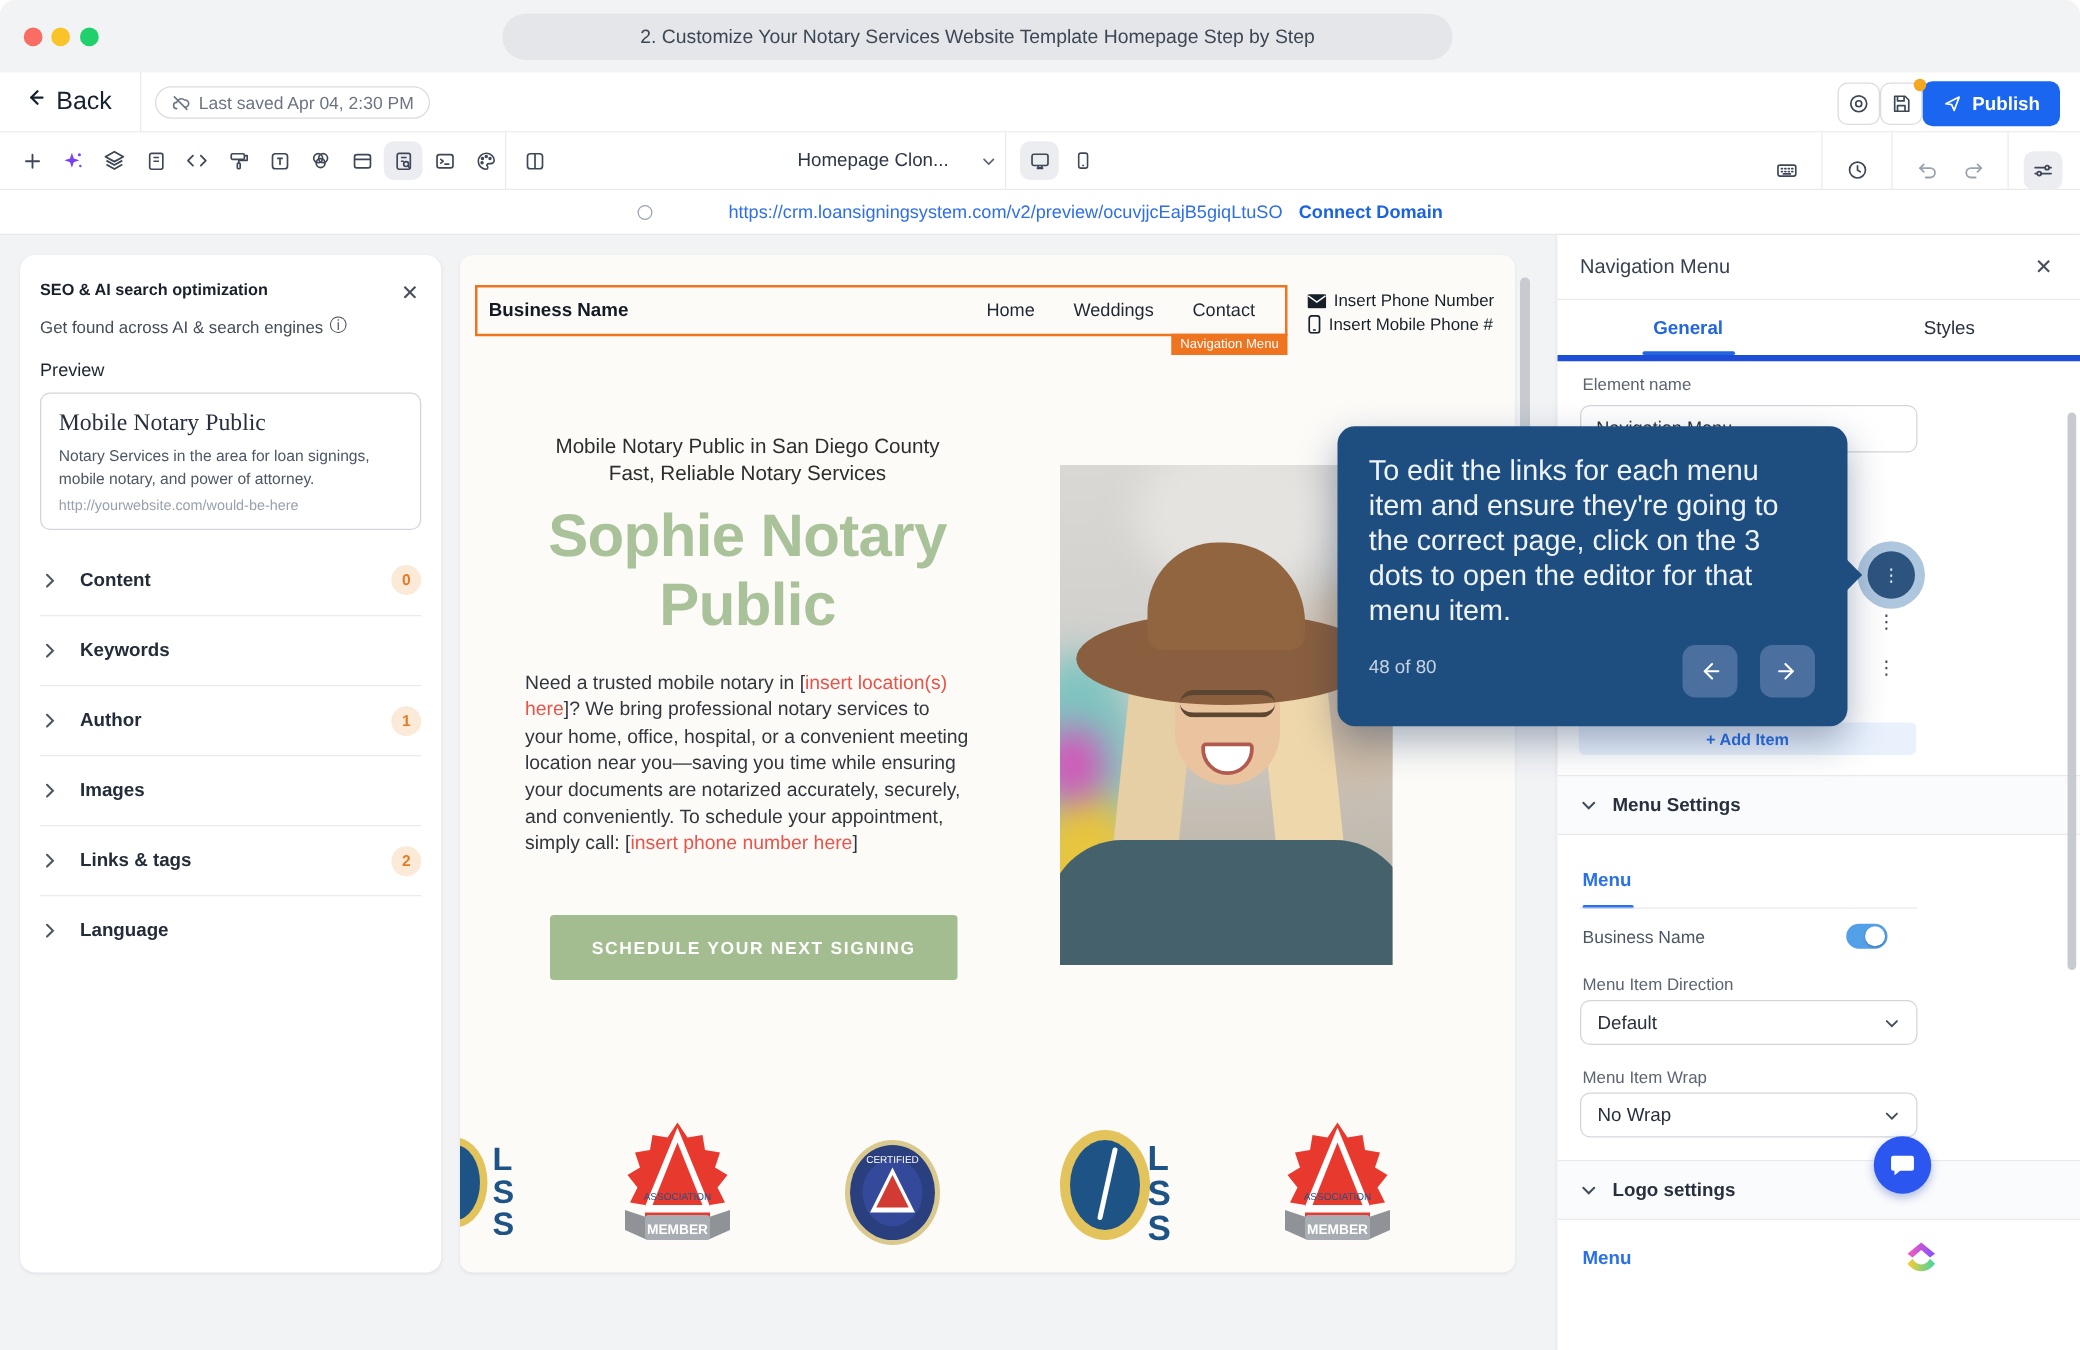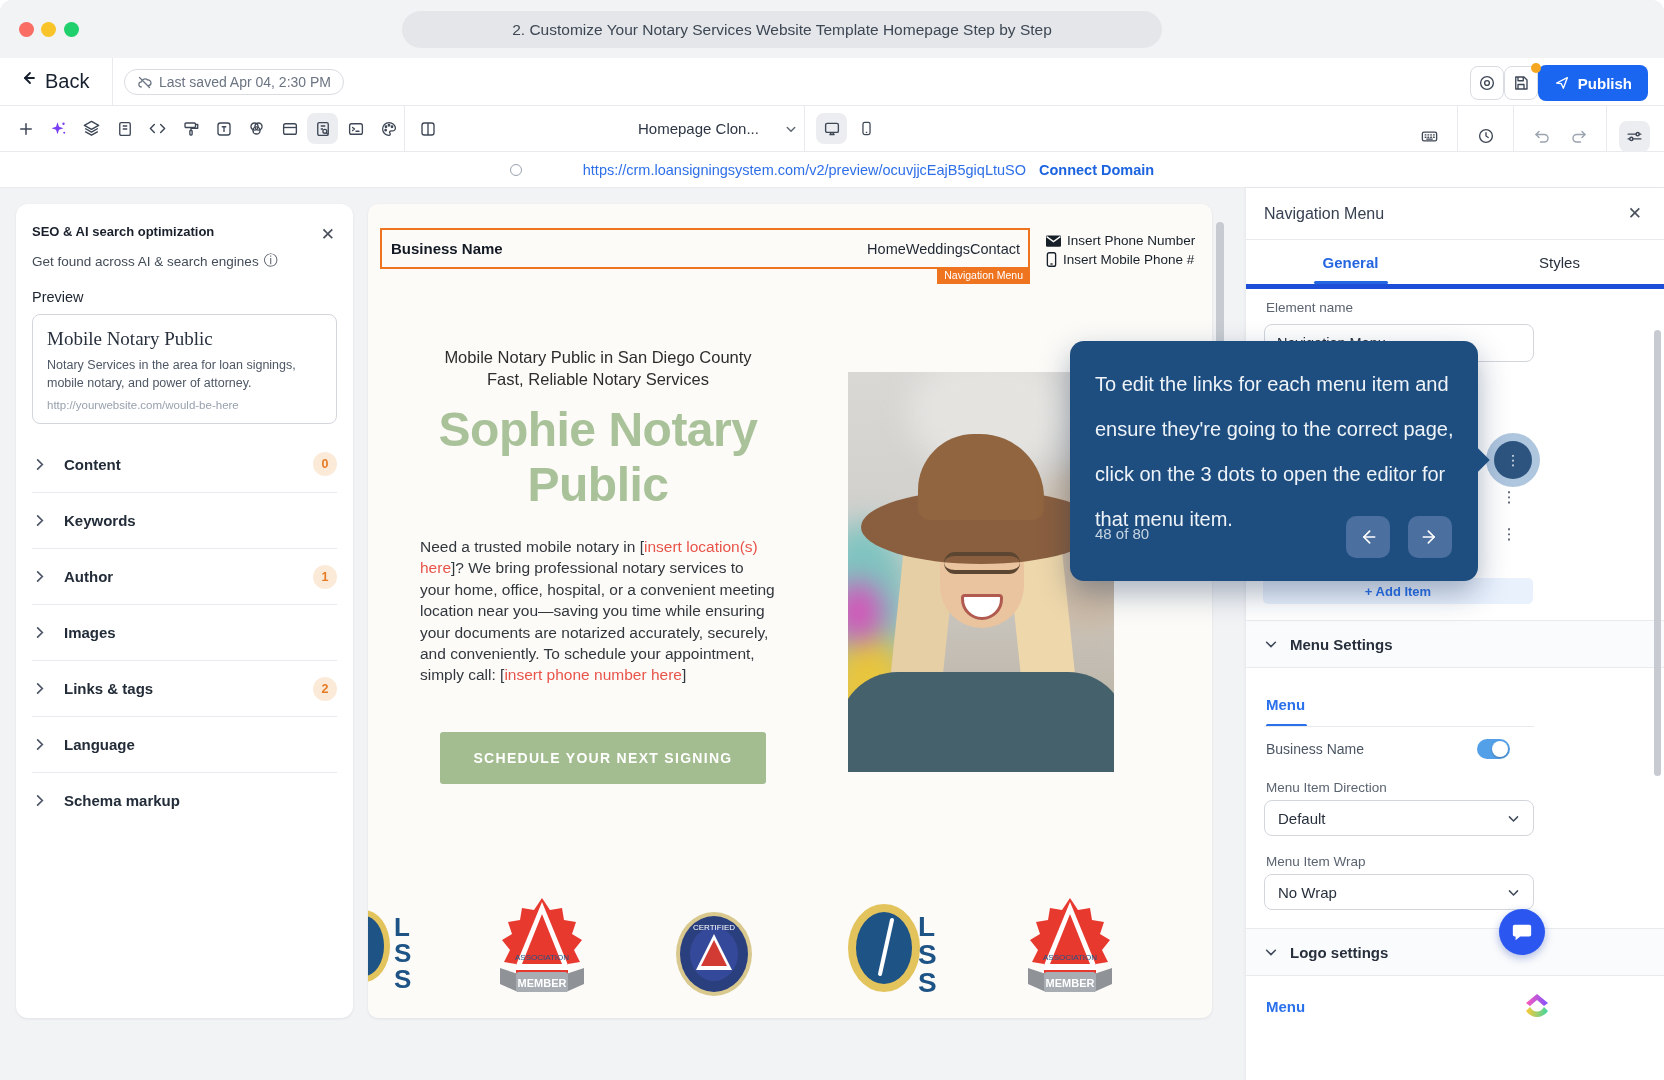--- a/index.html
+++ b/index.html
@@ -57,21 +57,21 @@
   .acc-row { height:56px; display:flex; align-items:center; gap:17px; border-top:1px solid #e9ebee; cursor:pointer; }
   .acc-row:first-child { border-top:none; }
   .acc-chev { color:#4b5563; display:flex; }
   .acc-label { font-size:15px; font-weight:600; color:#232c39; }
   .acc-badge { margin-left:auto; width:24px; height:24px; border-radius:50%; background:#fcead9; color:#e57b24; font-size:12.5px; font-weight:600; display:flex; align-items:center; justify-content:center; }
 
   
   .site-card { position:absolute; left:368px; top:204px; width:844px; height:814px; background:#fcfbf8; border-radius:10px; box-shadow:0 1px 3px rgba(20,30,50,.08); overflow:hidden; }
   .nav-select { position:absolute; left:12px; top:24px; width:650px; height:41px; border:2px solid #ee7420; display:flex; align-items:center; background:#fcfbf8; }
   .biz-name { margin-left:9px; font-size:15px; font-weight:700; color:#131a24; }
-  .nav-links { margin-left:auto; margin-right:8px; display:flex; }
+  .nav-links { margin-left:auto; margin-right:24px; display:flex; gap:31px; }
   .nav-links span { font-size:14.5px; color:#1f2733; cursor:pointer; }
   .nav-tag { position:absolute; right:-2px; bottom:-17px; background:#ee7420; color:#fff; font-size:10.5px; padding:2px 7px 3px 7px; white-space:nowrap; }
   .insert-block { position:absolute; left:678px; top:29px; display:flex; flex-direction:column; gap:4px; }
   .insert-line { display:flex; align-items:center; gap:6px; font-size:13.5px; color:#172029; white-space:nowrap; }
   .hero-col { position:absolute; left:40px; top:142px; width:380px; text-align:center; }
   .kicker { font-size:16.5px; font-weight:500; color:#2d2d2d; line-height:1.35; }
   .hero-h1 { margin-top:11px; font-size:48px; font-weight:700; color:#a9c299; line-height:1.16; letter-spacing:-0.5px; }
   .hero-p { position:absolute; left:52px; top:332px; width:358px; font-size:15.5px; line-height:1.38; color:#32373d; text-align:left; }
   .red-txt { color:#e8544a; }
   .cta-btn { position:absolute; left:72px; top:528px; width:326px; height:52px; background:#a3bd90; border:none; border-radius:3px; color:#fff; font-size:14px; font-weight:600; letter-spacing:1.3px; cursor:pointer; font-family:"Liberation Sans",sans-serif; }
@@ -120,21 +120,21 @@
   .toggle { position:absolute; left:231px; width:33px; height:20px; background:#53a0e8; border-radius:10px; cursor:pointer; }
   .toggle::after { content:""; position:absolute; right:2px; top:2px; width:16px; height:16px; background:#fff; border-radius:50%; box-shadow:0 1px 2px rgba(0,0,0,.25); }
   .rp-select { position:absolute; left:18px; width:270px; height:36px; border:1px solid #d2d6dc; border-radius:8px; display:flex; align-items:center; padding:0 13px; font-size:15px; color:#28303d; cursor:pointer; background:#fff; }
   .rp-select .chev { margin-left:auto; color:#3f4a5a; display:flex; }
   .menu-footer { position:absolute; left:20px; top:810px; font-size:15px; font-weight:700; color:#2970ea; cursor:pointer; }
   .rp-scroll { position:absolute; right:3px; top:142px; width:7px; height:446px; background:#c7cbd1; border-radius:4px; }
 
   
   .tooltip { position:absolute; left:1070px; top:341px; width:408px; height:240px; background:#1e4e80; border-radius:14px; box-shadow:0 12px 30px rgba(15,40,80,.35); color:#eef3f8; z-index:40; }
   .tooltip-arrow { position:absolute; right:-8px; top:110px; width:18px; height:18px; background:#1e4e80; transform:rotate(45deg); }
-  .tooltip-text { position:absolute; left:25px; top:21px; width:360px; font-size:20px; line-height:45px; }
+  .tooltip-text { position:absolute; left:25px; top:21px; width:360px; font-size:23px; line-height:28px; }
   .tooltip-progress { position:absolute; left:25px; top:184px; font-size:15px; color:#c6d4e2; }
   .tt-btn { position:absolute; top:175px; width:44px; height:42px; background:#4b6f9e; border:none; border-radius:10px; color:#fff; display:flex; align-items:center; justify-content:center; cursor:pointer; }
   .tt-prev { left:276px; } .tt-next { left:338px; }
 
   
   .chat-fab { position:absolute; left:1499px; top:909px; width:46px; height:46px; border-radius:50%; background:#2b57f0; display:flex; align-items:center; justify-content:center; cursor:pointer; box-shadow:0 3px 8px rgba(30,60,180,.35); z-index:50; }
   .clickup { position:absolute; left:1521px; top:990px; width:32px; height:32px; z-index:50; }
 
   svg { display:block; }
 </style>
@@ -418,28 +418,20 @@
         <span class="acc-label">Links &amp; tags</span>
         <span class="acc-badge">2</span>
       </div>
       <div class="acc-row">
         <span class="acc-chev">
             <svg width="15" height="15" viewBox="0 0 16 16" fill="none" stroke="#4b5563" stroke-width="1.8" stroke-linecap="round">
               <path d="M6 3 L11 8 L6 13"></path>
             </svg>
           </span>
         <span class="acc-label">Language</span>
-      </div>
-      <div class="acc-row">
-        <span class="acc-chev">
-            <svg width="15" height="15" viewBox="0 0 16 16" fill="none" stroke="#4b5563" stroke-width="1.8" stroke-linecap="round">
-              <path d="M6 3 L11 8 L6 13"></path>
-            </svg>
-          </span>
-        <span class="acc-label">Schema markup</span>
       </div>
     </div>
   </div>
 
   <div class="site-card">
     <div class="nav-select">
       <span class="biz-name">Business Name</span>
       <div class="nav-links">
         <span>Home</span>
         <span>Weddings</span>

